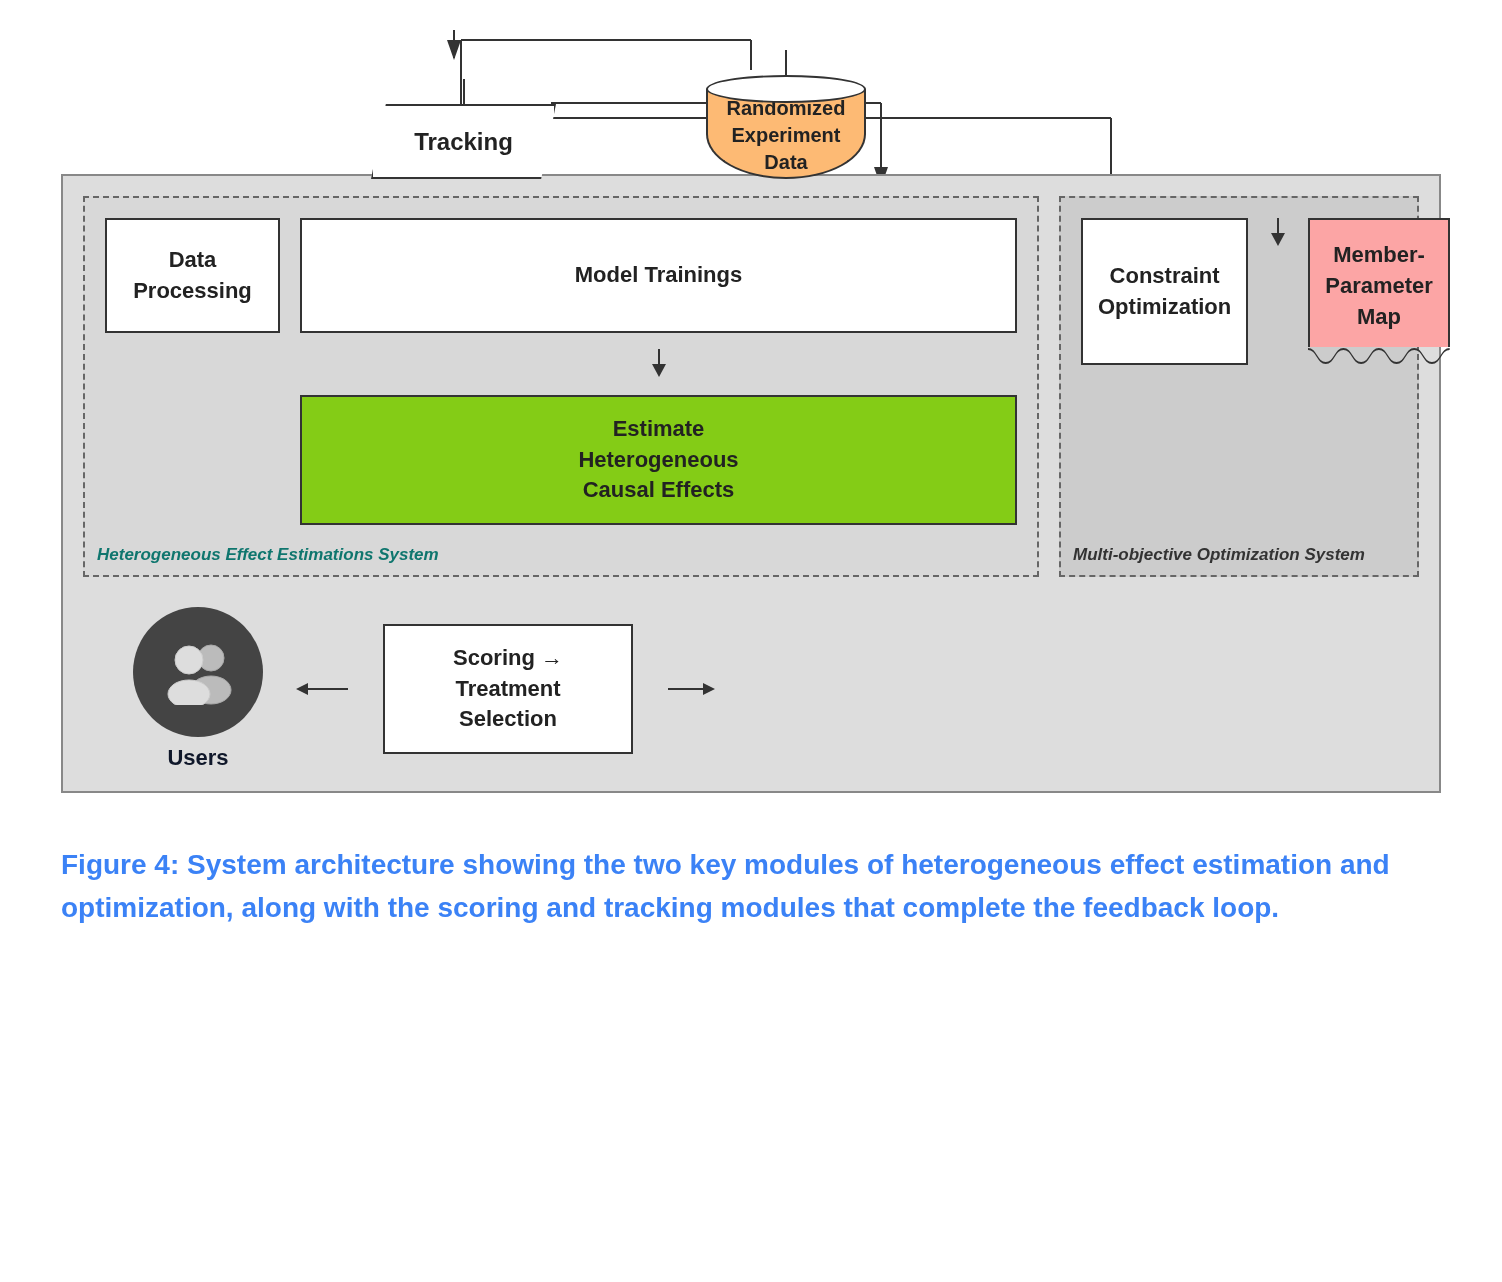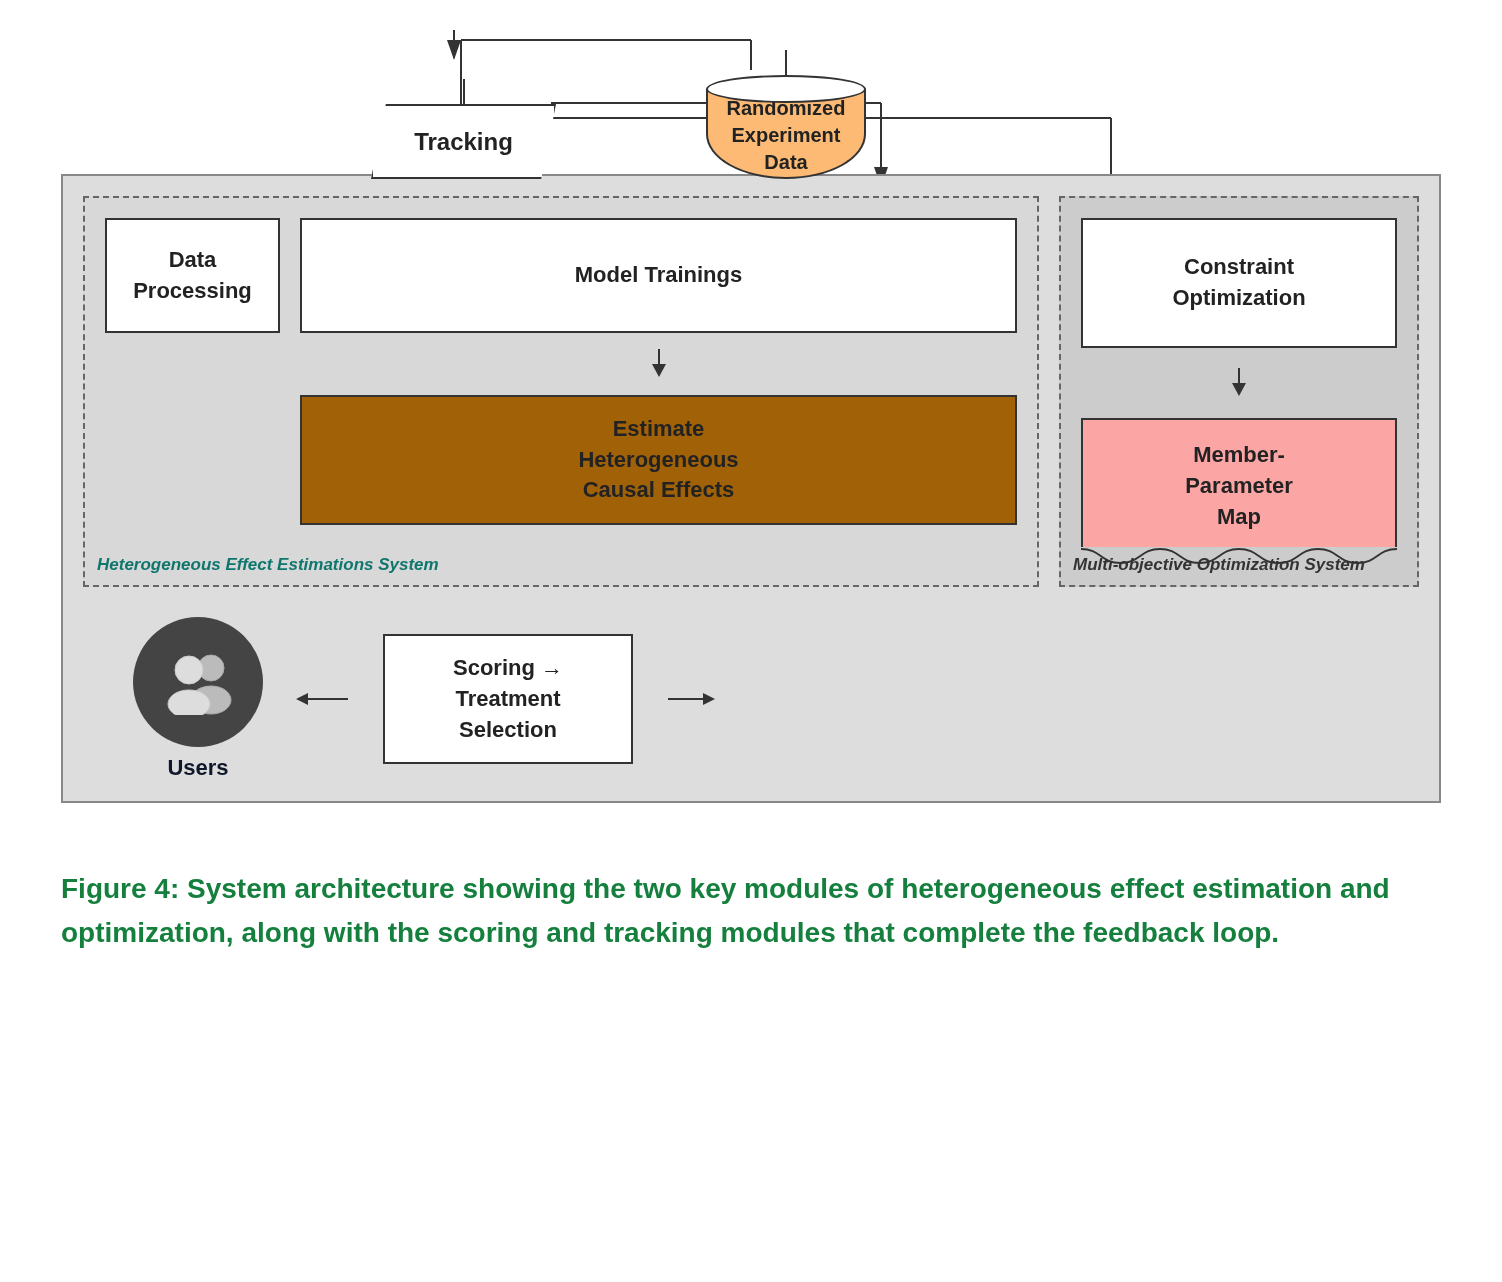--- a/index.html
+++ b/index.html
@@ -179,21 +179,21 @@
 
             <div style="display:flex;justify-content:center;">
               <svg width="20" height="30">
                 <line x1="10" y1="0" x2="10" y2="20" stroke="#333" stroke-width="2"></line>
                 <polygon points="3,15 17,15 10,28" fill="#333"></polygon>
               </svg>
             </div>
 
             <div style="
               min-height:130px;
-              background:#a16207;
+              background:#84cc16;
               border:2px solid #333;
               display:flex;
               align-items:center;
               justify-content:center;
               text-align:center;
               padding:6px;
               font-size:22px;
               font-weight:bold;
               color:#222;
               line-height:1.4;
@@ -216,21 +216,21 @@
 
       <div style="
         width:360px;
         border:2px dashed #666;
         background:#ccc;
         padding:20px;
         position:relative;
         min-height:360px;
       ">
 
-        <div style="display:flex;flex-direction:column;gap:20px;">
+        <div style="display:flex;flex-direction:row;gap:20px;">
 
           <div style="
             min-height:130px;
             background:#fff;
             border:2px solid #333;
             display:flex;
             align-items:center;
             justify-content:center;
             text-align:center;
             padding:15px;
@@ -382,15 +382,15 @@
     <line x1="1050" y1="570" x2="1050" y2="660" stroke="#333" stroke-width="2"></line>
     <line x1="880" y1="660" x2="1050" y2="660" stroke="#333" stroke-width="2" marker-end="url(#arr2)"></line>
 
     <line x1="195" y1="648" x2="100" y2="648" stroke="#333" stroke-width="2"></line>
     <line x1="100" y1="160" x2="100" y2="648" stroke="#333" stroke-width="2"></line>
     <line x1="100" y1="160" x2="170" y2="160" stroke="#333" stroke-width="2" marker-end="url(#arr2)"></line>
   </svg>
 
 </div>
 
-<div style="margin-top:64px;font-size:28px;font-weight:bold;color:#15803d;line-height:1.55;max-width:1380px;margin-left:auto;margin-right:auto;">
+<div style="margin-top:50px;font-size:28px;font-weight:bold;color:#3b82f6;line-height:1.55;max-width:1380px;margin-left:auto;margin-right:auto;">
   <span>Figure 4: System architecture showing the two key modules of heterogeneous effect estimation and optimization, along with the scoring and tracking modules that complete the feedback loop.</span>
 </div>
 
 </body></html>

